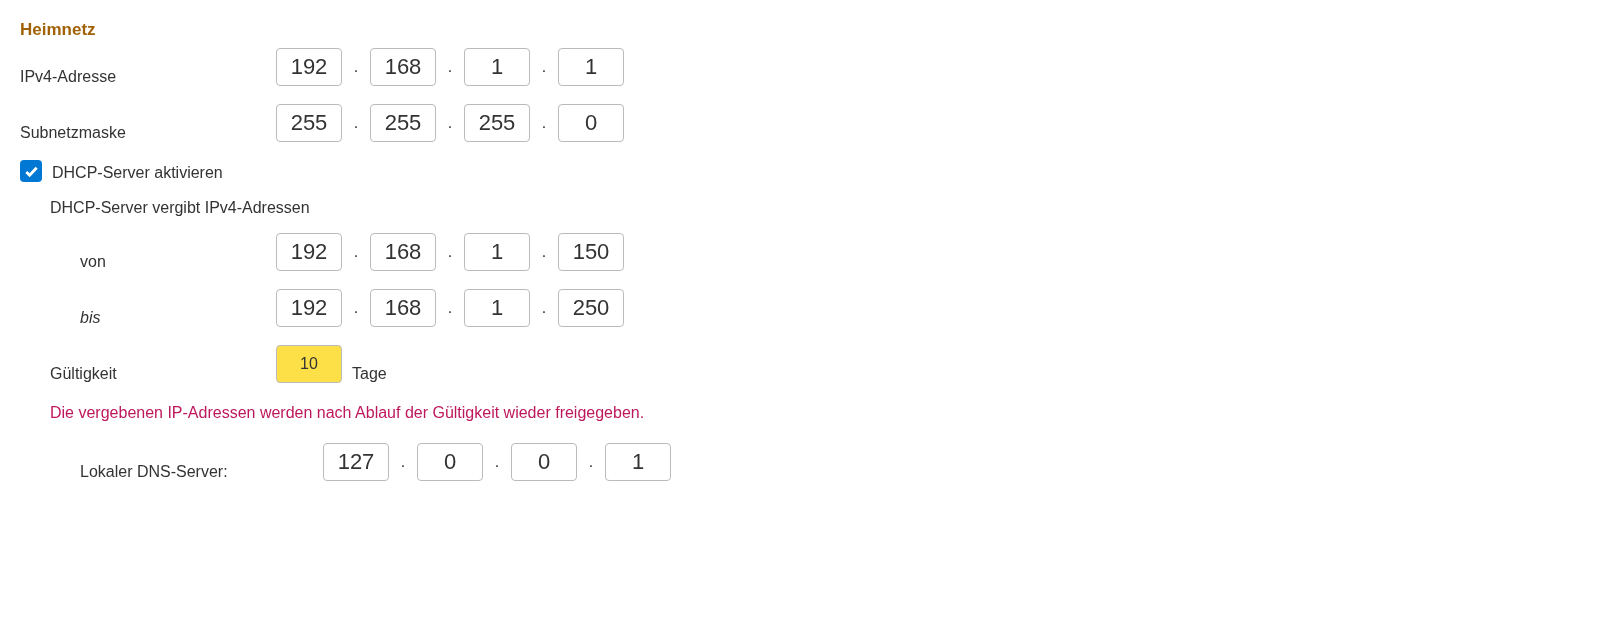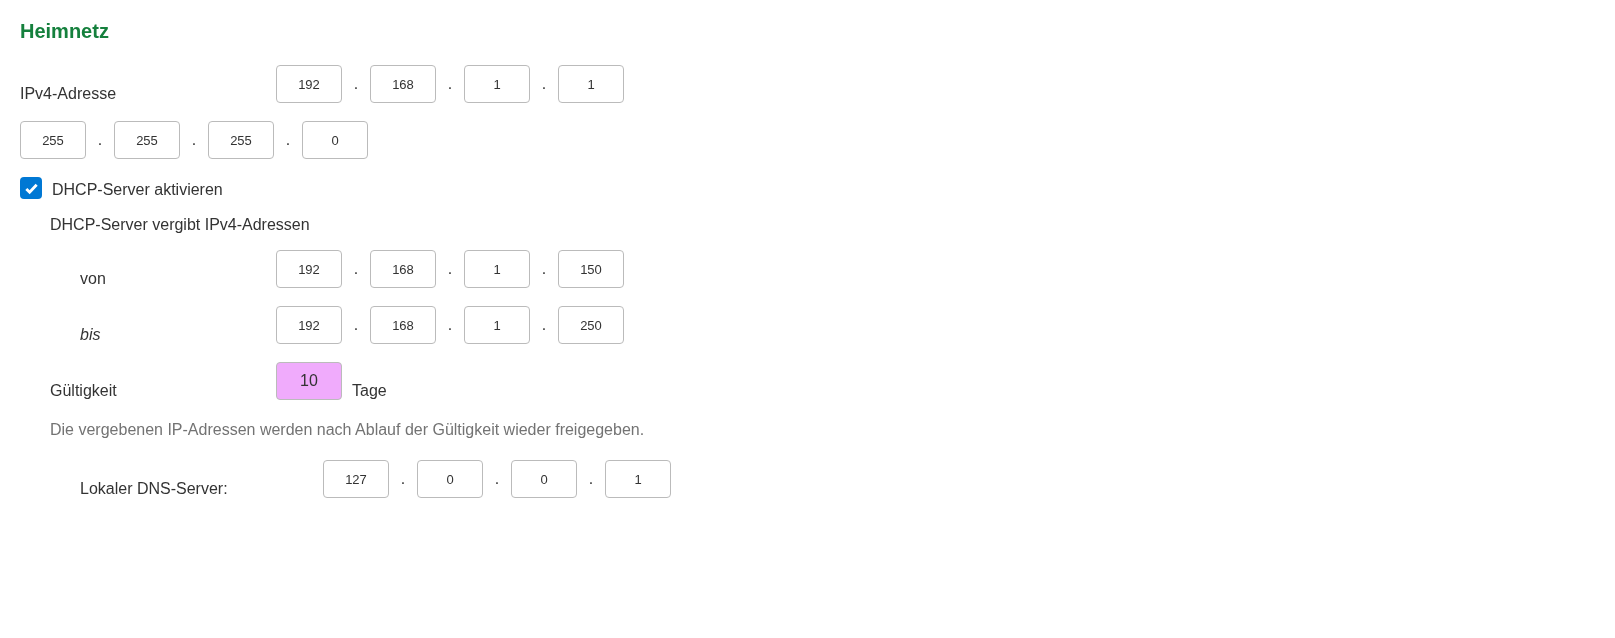--- a/index.html
+++ b/index.html
@@ -6,23 +6,23 @@
   body {
     font-family: "Segoe UI", Tahoma, Arial, sans-serif;
     font-size: 16px;
     color: #333;
     margin: 0;
     padding: 20px;
     background: #fff;
   }
   .heading {
     font-weight: 700;
-    color: #15803d;
-    margin-bottom: 22px;
-    font-size: 20px;
+    color: #a16207;
+    margin-bottom: 8px;
+    font-size: 17px;
   }
   .row {
     display: flex;
     align-items: flex-end;
     margin-bottom: 18px;
   }
   .label-col {
     width: 256px;
     flex: 0 0 256px;
     color: #333;
@@ -31,21 +31,21 @@
     display: flex;
     align-items: center;
     gap: 0;
   }
   .octet {
     width: 66px;
     height: 38px;
     border: 1px solid #bbb;
     border-radius: 4px;
     text-align: center;
-    font-size: 13px;
+    font-size: 22px;
     font-family: inherit;
     color: #333;
     background: #fff;
     padding: 0;
   }
   .dot {
     display: inline-block;
     width: 28px;
     text-align: center;
     color: #333;
@@ -82,30 +82,30 @@
   }
   .validity-input {
     width: 66px;
     height: 38px;
     border: 1px solid #bbb;
     border-radius: 4px;
     text-align: center;
     font-size: 16px;
     font-family: inherit;
     color: #333;
-    background: #f0abfc;
+    background: #fde047;
     padding: 12px;
   }
   .unit {
     margin-left: 10px;
     color: #333;
   }
   .info-text {
     margin-bottom: 10px;
-    color: #737373;
+    color: #be185d;
     line-height: 1.5;
     max-width: 1560px;
   }
 </style>
 </head>
 <body>
 
 <div class="heading">Heimnetz</div>
 
 <div class="row">
@@ -115,20 +115,21 @@
     <span class="dot">.</span>
     <input class="octet" value="168" style="">
     <span class="dot">.</span>
     <input class="octet" value="1" style="">
     <span class="dot">.</span>
     <input class="octet" value="1" style="">
   </div>
 </div>
 
 <div class="row">
+  <div class="label-col">Subnetzmaske</div>
   <div class="ip-group">
     <input class="octet" value="255" style="">
     <span class="dot">.</span>
     <input class="octet" value="255" style="">
     <span class="dot">.</span>
     <input class="octet" value="255" style="">
     <span class="dot">.</span>
     <input class="octet" value="0" style="">
   </div>
 </div>

